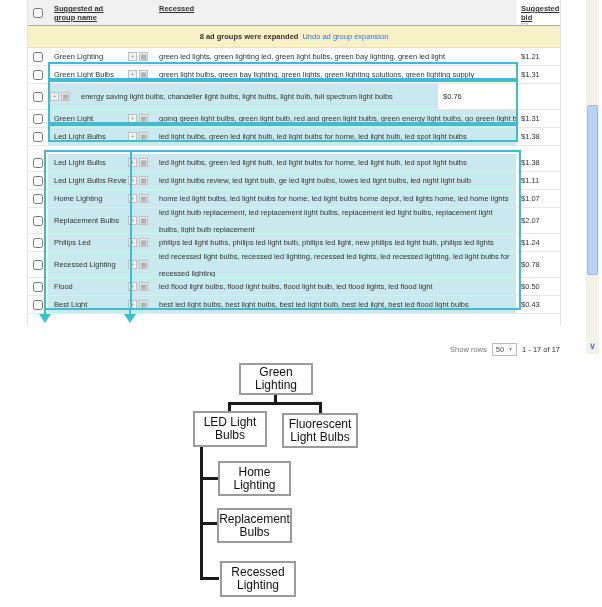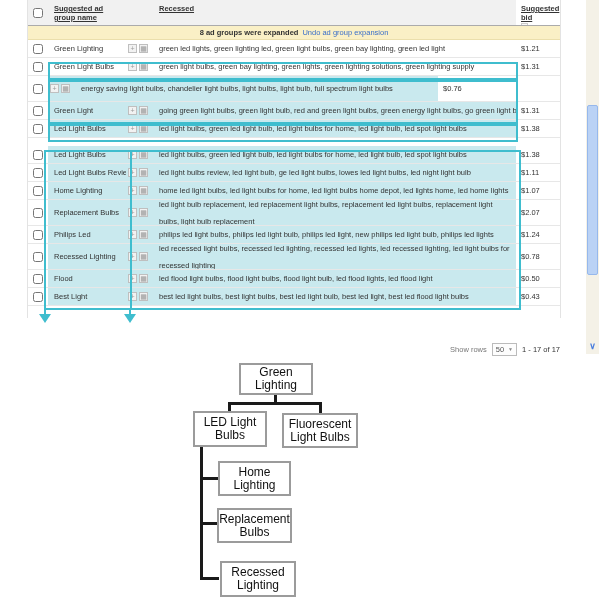--- a/index.html
+++ b/index.html
@@ -34,21 +34,21 @@
     padding-right: 4px; line-height: 9px; }
   .hlp { display: inline-block; border: 1px solid #CCC; background: #FAFAFA; color: #999;
     font-weight: normal; font-size: 6px; line-height: 6px; padding: 0 1px; margin-top: 1px; }
   .hl .c-name, .hl .c-icons, .hl .c-kw { background: #C9E9EE; }
 
   .mini-ic { display: inline-block; width: 9px; height: 9px; border: 1px solid #BFBFBF;
     background: #F2F2F2; color: #9A9A9A; font-size: 7px; line-height: 7px;
     text-align: center; cursor: pointer; }
   input[type=checkbox] { width: 10px; height: 10px; margin: 0; }
 
-  .banner { height: 14px; background: #FAF0C6; border-bottom: 1px solid #EBDFAC;
+  .banner { height: 22px; background: #FAF0C6; border-bottom: 1px solid #EBDFAC;
     display: flex; justify-content: center; align-items: center; gap: 4px; }
   .banner b { color: #333; font-weight: bold; }
   .banner a { color: #3B6FC9; text-decoration: none; cursor: pointer; text-align: right; }
 
   .blockgap { height: 8px; background: #fff; border-bottom: none; }
   .arrowzone { height: 12px; background: #fff; border-bottom: none; }
   .lastrow { border-bottom: 1px solid #CFCFCF; }
 
   
   .ov { position: absolute; border: 2px solid #3FBDCE; pointer-events: none; }

